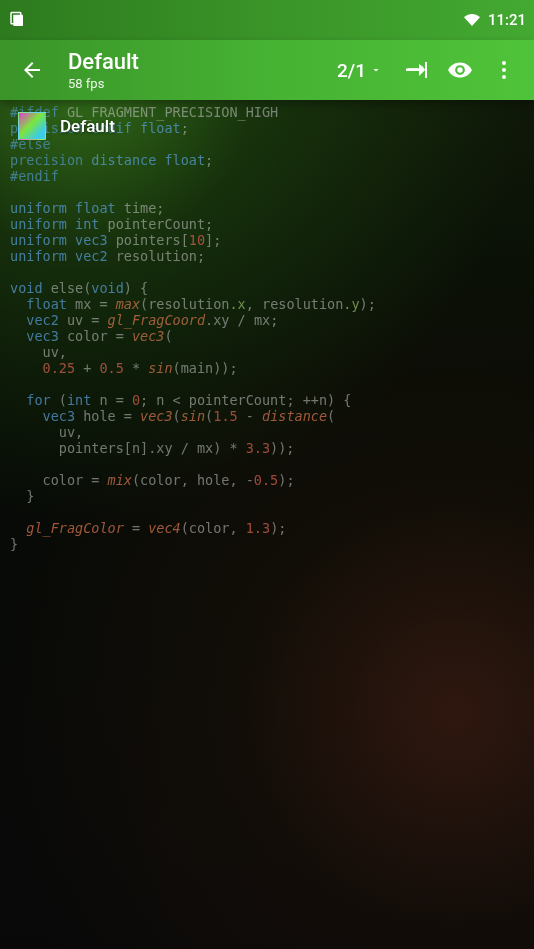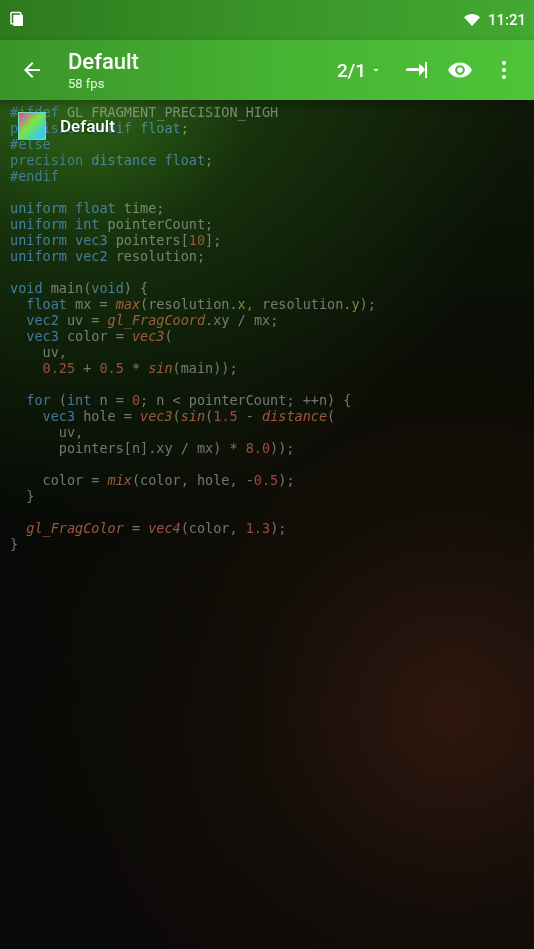--- a/index.html
+++ b/index.html
@@ -91,31 +91,31 @@
 <span class="pre">precision </span><span class="kw">endif</span><span class="kw"> float</span><span class="id">;</span>
 <span class="pre">#else</span>
 <span class="pre">precision </span><span class="kw">distance</span><span class="kw"> float</span><span class="id">;</span>
 <span class="pre">#endif</span>
 <span></span>
 <span class="kw">uniform </span><span class="kw">float</span><span class="id"> time;</span>
 <span class="kw">uniform </span><span class="kw">int</span><span class="id"> pointerCount;</span>
 <span class="kw">uniform </span><span class="kw">vec3</span><span class="id"> pointers[</span><span class="num">10</span><span class="id">];</span>
 <span class="kw">uniform </span><span class="kw">vec2</span><span class="id"> resolution;</span>
 <span></span>
-<span class="kw">void</span><span class="id"> main(</span><span class="kw">void</span><span class="id">) {</span>
+<span class="kw">void</span><span class="id"> else(</span><span class="kw">void</span><span class="id">) {</span>
 <span class="kw">  float</span><span class="id"> mx = </span><span class="fn">max</span><span class="id">(resolution</span><span class="mem">.x</span><span class="id">, resolution</span><span class="mem">.y</span><span class="id">);</span>
 <span class="kw">  vec2</span><span class="id"> uv = </span><span class="fn">gl_FragCoord</span><span class="id">.xy / mx;</span>
 <span class="kw">  vec3</span><span class="id"> color = </span><span class="fn">vec3</span><span class="id">(</span>
 <span class="id">    uv,</span>
 <span class="id">    </span><span class="num">0.25</span><span class="id"> + </span><span class="num">0.5</span><span class="id"> * </span><span class="fn">sin</span><span class="id">(main));</span>
 
 <span class="kw">  for</span><span class="id"> (</span><span class="kw">int</span><span class="id"> n = </span><span class="num">0</span><span class="id">; n &lt; pointerCount; ++n) {</span>
 <span class="kw">    vec3</span><span class="id"> hole = </span><span class="fn">vec3</span><span class="id">(</span><span class="fn">sin</span><span class="id">(</span><span class="num">1.5</span><span class="id"> - </span><span class="fn">distance</span><span class="id">(</span>
 <span class="id">      uv,</span>
-<span class="id">      pointers[n].xy / mx) * </span><span class="num">8.0</span><span class="id">));</span>
+<span class="id">      pointers[n].xy / mx) * </span><span class="num">3.3</span><span class="id">));</span>
 
 <span class="id">    color = </span><span class="fn">mix</span><span class="id">(color, hole, -</span><span class="num">0.5</span><span class="id">);</span>
 <span class="id">  }</span>
 
 <span class="fn">  gl_FragColor</span><span class="id"> = </span><span class="fn">vec4</span><span class="id">(color, </span><span class="num">1.3</span><span class="id">);</span>
 <span class="id">}</span></div>
 
 <div class="status-bar">
   <div class="status-left">
     <svg width="18" height="18" viewBox="0 0 24 24" fill="#fff">

